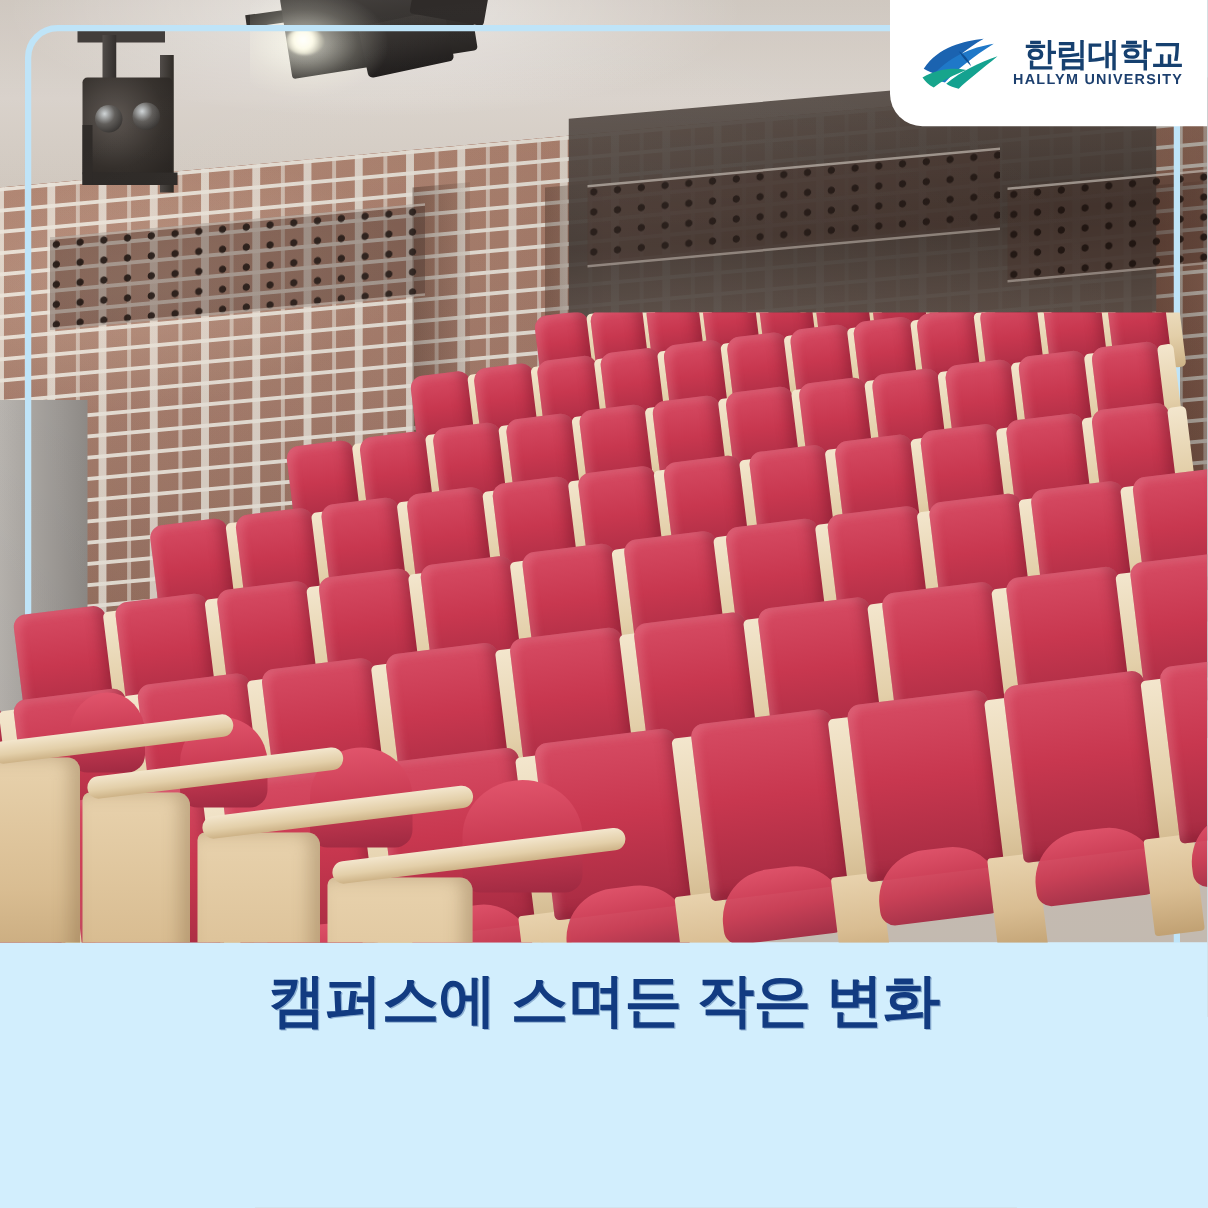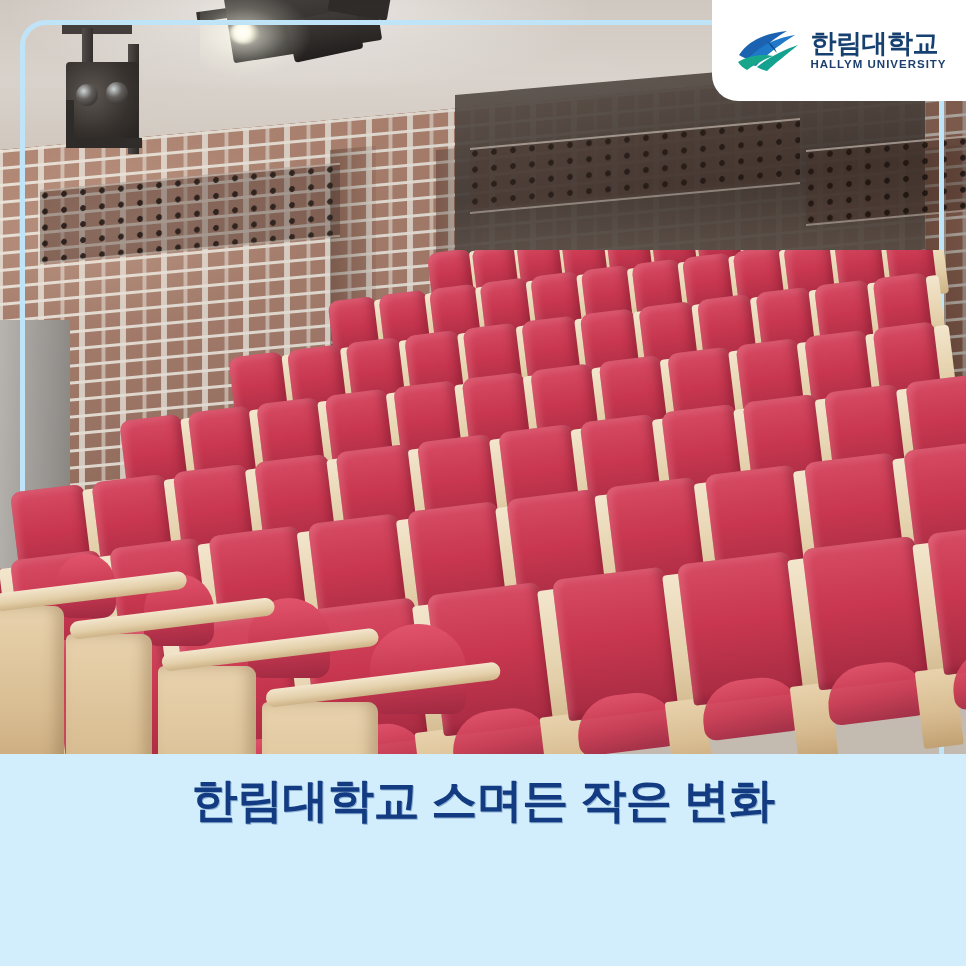--- a/index.html
+++ b/index.html
@@ -239,21 +239,21 @@
 
   
   #logo-panel{
     position:absolute; right:0; top:0; width:254px; height:101px;
     background:#ffffff;
     border-bottom-left-radius:26px;
     display:flex; align-items:center; justify-content:center;
   }
   #logo-inner{ display:flex; align-items:center; gap:9px; padding-left:6px;}
   #logo-mark{ width:64px; height:44px; flex:none; }
-  #logo-text{ display:flex; flex-direction:column; align-items:flex-start; }
+  #logo-text{ display:flex; flex-direction:column; align-items:flex-end; }
   #logo-ko{
     font-size:26px; font-weight:bold; color:#16406f; letter-spacing:-.5px;
     line-height:1.04;
   }
   #logo-en{
     font-size:11.5px; font-weight:bold; color:#1c3f6e;
     letter-spacing:1.0px; line-height:1.2; margin-top:1px;
   }
 
   
@@ -624,16 +624,16 @@
         <path d="M30 12 C34 14, 38 19, 40 24 C37 21, 33 17, 30 12 Z" fill="#0f4f93"></path>
       </svg>
       <div id="logo-text">
         <div id="logo-ko">한림대학교</div>
         <div id="logo-en">HALLYM UNIVERSITY</div>
       </div>
     </div>
   </div>
 
   <div id="footer">
-    <div id="headline">한림대학교 스며든 작은 변화</div>
+    <div id="headline">캠퍼스에 스며든 작은 변화</div>
   </div>
 
 </div>
 
 </body></html>

